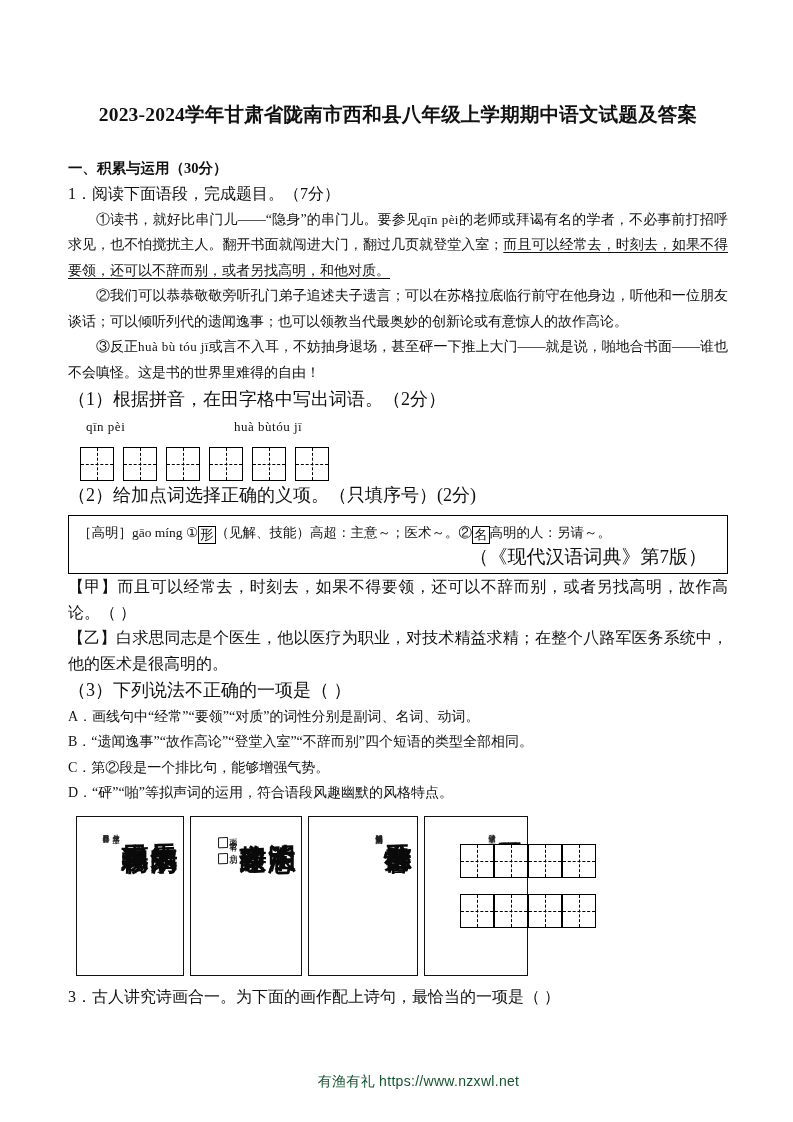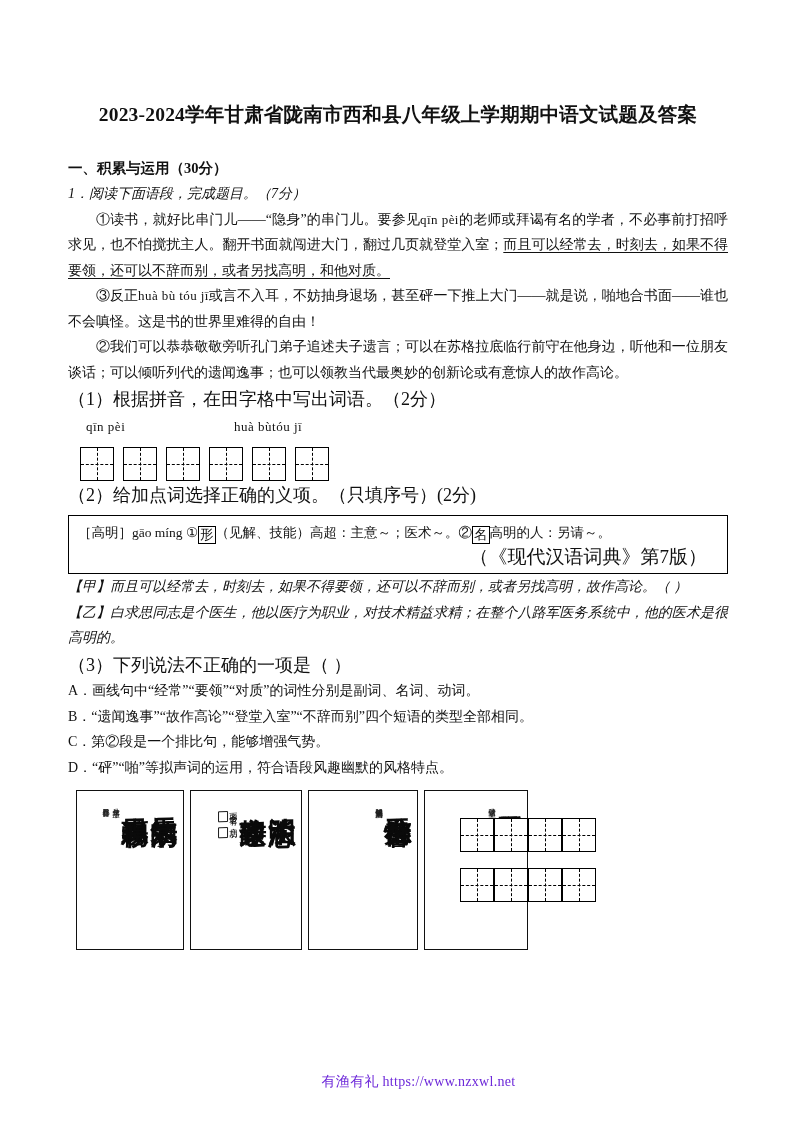--- a/index.html
+++ b/index.html
@@ -40,25 +40,24 @@
   
   .section-heading {
     font-size: 14.5px;
     font-weight: bold;
     margin-top: 22px;
     line-height: 25px;
   }
 
   
   .q-line {
-    font-size: 14px;
+    font-size: 16px;
     line-height: 25.5px;
     text-align: justify;
     text-justify: inter-ideograph;
-    font-style: italic;
   }
   .para {
     font-size: 14px;
     line-height: 25.5px;
     text-indent: 28px;
     text-align: justify;
     text-justify: inter-ideograph;
   }
   .u { text-decoration: underline; text-underline-offset: 3px; }
   .pinyin-inline {
@@ -213,44 +212,44 @@
   }
   .calli-grids .tzg-row + .tzg-row { margin-top: 16px; }
 
   
   .watermark {
     position: absolute;
     left: 0;
     right: 0;
     top: 1073px;
     text-align: center;
-    font-family: Liberation Serif, serif;
+    font-family: Liberation Sans, sans-serif;
     font-size: 14px;
-    color: #6d28d9;
+    color: #14532d;
     letter-spacing: 0.3px;
     padding-left: 44px;
   }
 </style>
 </head>
 <body>
 
 <div class="page">
   <div class="content">
 
     <div class="doc-title">2023-2024学年甘肃省陇南市西和县八年级上学期期中语文试题及答案</div>
 
     <div class="section-heading">一、积累与运用（30分）</div>
 
     <div class="q-line">1．阅读下面语段，完成题目。（7分）</div>
 
     <div class="para"><span>①读书，就好比串门儿——“隐身”的串门儿。要参见</span><span class="pinyin-inline">qīn  pèi</span><span>的老师或拜谒有名的学者，不必事前打招呼求见，也不怕搅扰主人。翻开书面就闯进大门，翻过几页就登堂入室；</span><span class="u">而且可以经常去，时刻去，如果不得要领，还可以不辞而别，或者另找高明，和他对质。</span></div>
 
+    <div class="para">②我们可以恭恭敬敬旁听孔门弟子追述夫子遗言；可以在苏格拉底临行前守在他身边，听他和一位朋友谈话；可以倾听列代的遗闻逸事；也可以领教当代最奥妙的创新论或有意惊人的故作高论。</div>
+
     <div class="para"><span>③反正</span><span class="pinyin-inline">huà bù tóu jī</span><span>或言不入耳，不妨抽身退场，甚至砰一下推上大门——就是说，啪地合书面——谁也不会嗔怪。这是书的世界里难得的自由！</span></div>
-
-    <div class="para">②我们可以恭恭敬敬旁听孔门弟子追述夫子遗言；可以在苏格拉底临行前守在他身边，听他和一位朋友谈话；可以倾听列代的遗闻逸事；也可以领教当代最奥妙的创新论或有意惊人的故作高论。</div>
 
     <div class="sub-q">（1）根据拼音，在田字格中写出词语。（2分）</div>
 
     <div class="pinyin-row">
       <span class="pinyin-a">qīn  pèi</span>
       <span class="pinyin-b">huà bùtóu jī</span>
     </div>
 
     <div class="tzg-row spaced">
       <div class="tzg"></div>
@@ -321,17 +320,18 @@
         </div>
         <div class="tzg-row joined">
           <div class="tzg"></div>
           <div class="tzg"></div>
           <div class="tzg"></div>
           <div class="tzg"></div>
         </div>
       </div>
     </div>
 
+    <div class="q-line">3．古人讲究诗画合一。为下面的画作配上诗句，最恰当的一项是（    ）</div>
 
   </div>
 
   <div class="watermark">有渔有礼 https://www.nzxwl.net</div>
 </div>
 
 </body></html>

